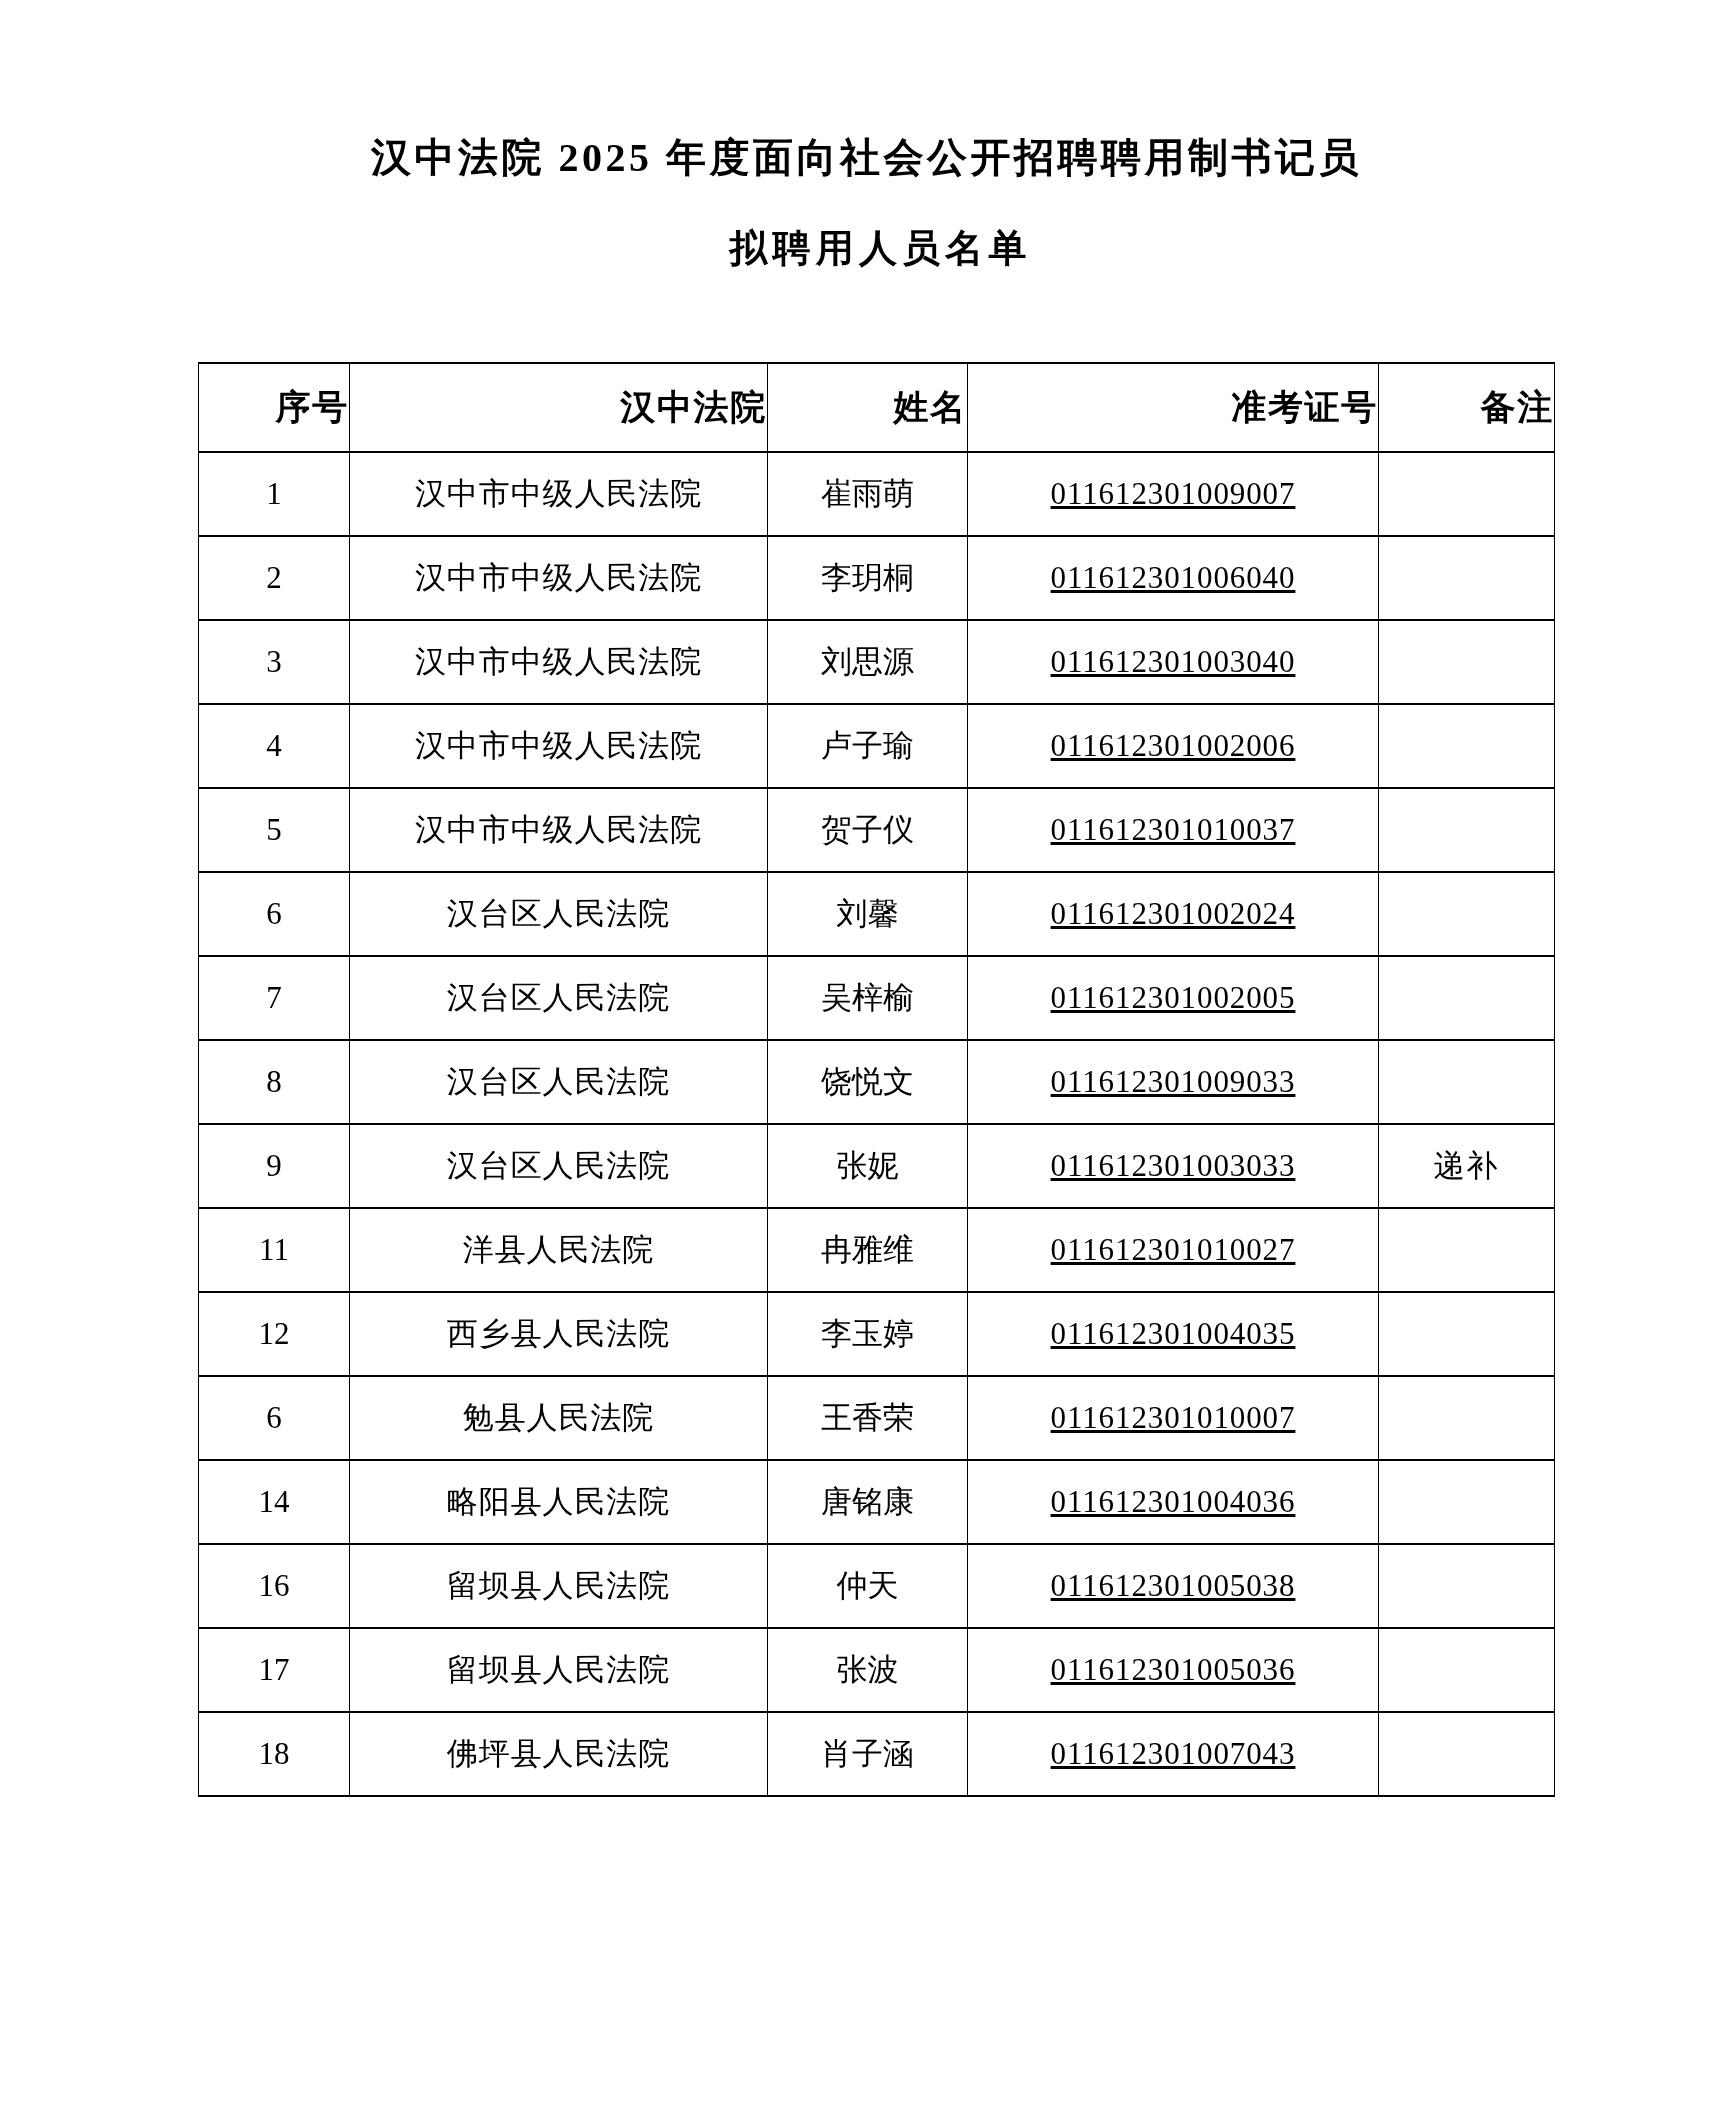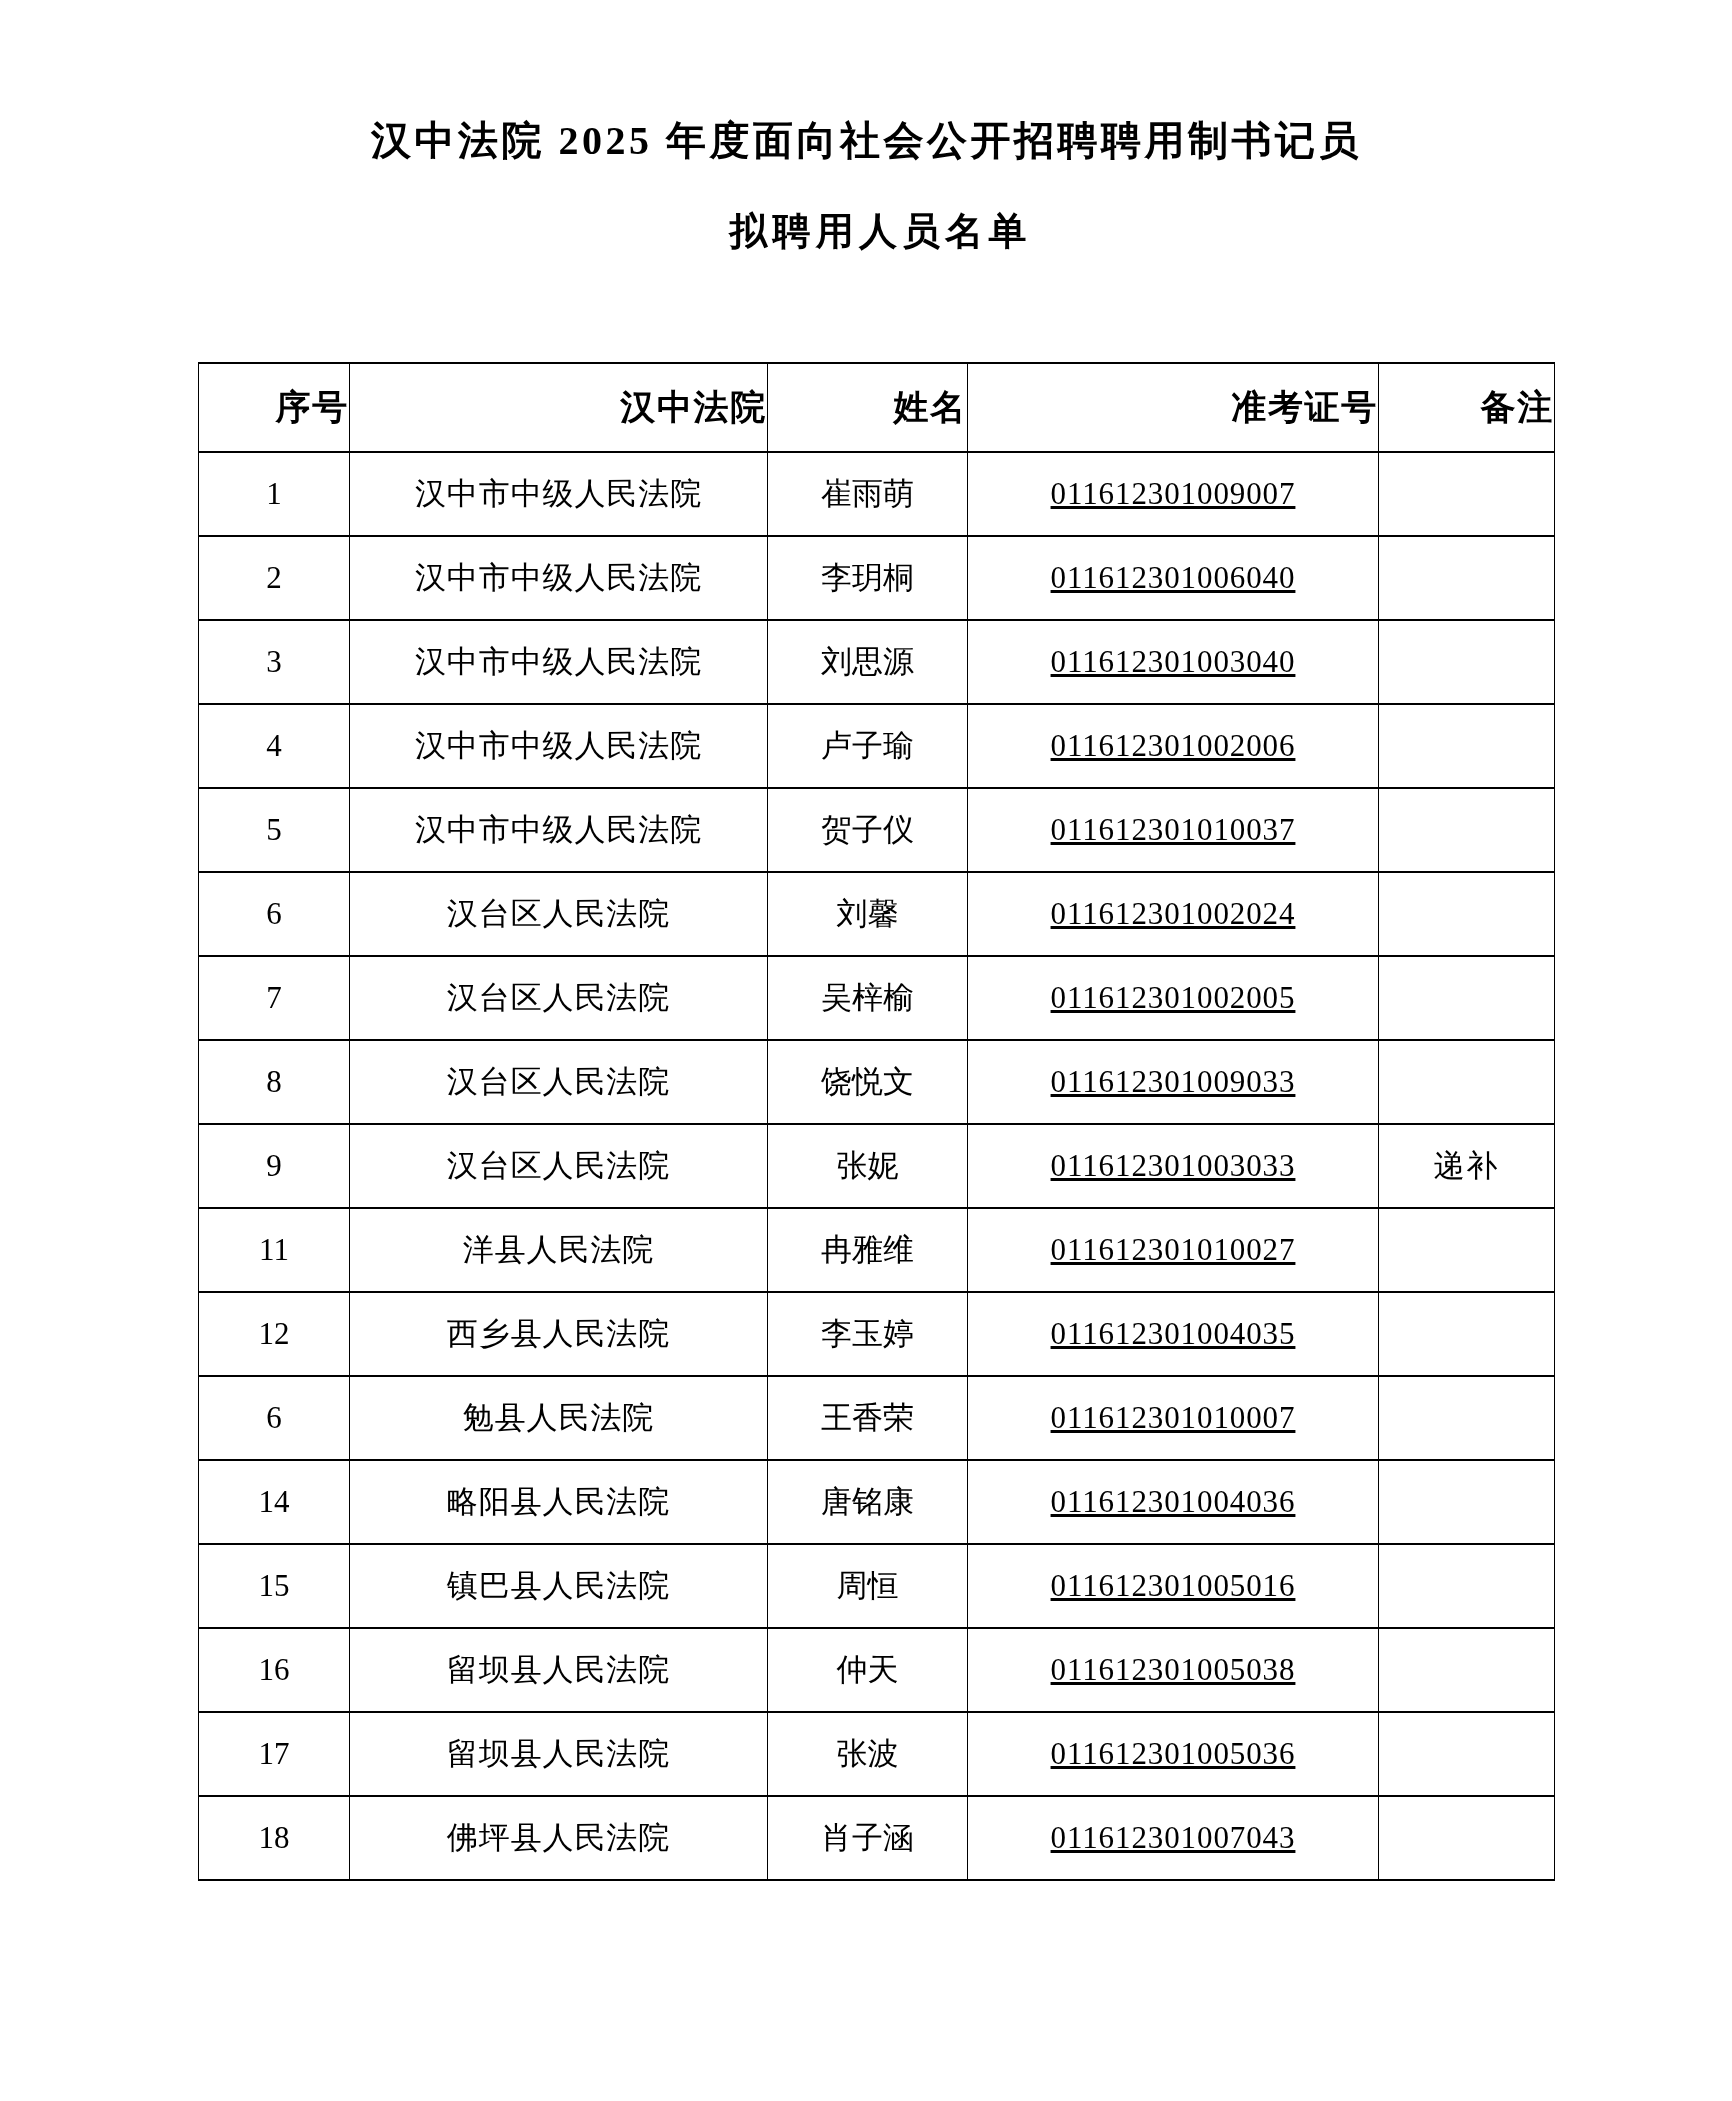--- a/index.html
+++ b/index.html
@@ -11,21 +11,21 @@
     position: relative;
     width: 1733px;
     height: 2101px;
     background: #ffffff;
     color: #000000;
     font-family: "Liberation Serif", "DejaVu Serif", serif;
     overflow: hidden;
   }
   .title-block {
     position: absolute;
-    top: 121px;
+    top: 138px;
     left: 0;
     right: 0;
     text-align: center;
   }
   .title-line1 {
     font-size: 40px;
     font-weight: 700;
     letter-spacing: 3.5px;
     line-height: 1;
   }
@@ -213,27 +213,20 @@
   </tr>
 
   <tr>
     <td class="cell-no">14</td>
     <td class="cell-unit">略阳县人民法院</td>
     <td class="cell-name">唐铭康</td>
     <td class="cell-ticket">011612301004036</td>
     <td class="cell-remark"></td>
   </tr>
 
-  <tr>
-    <td class="cell-no">15</td>
-    <td class="cell-unit">镇巴县人民法院</td>
-    <td class="cell-name">周恒</td>
-    <td class="cell-ticket">011612301005016</td>
-    <td class="cell-remark"></td>
-  </tr>
 
   <tr>
     <td class="cell-no">16</td>
     <td class="cell-unit">留坝县人民法院</td>
     <td class="cell-name">仲天</td>
     <td class="cell-ticket">011612301005038</td>
     <td class="cell-remark"></td>
   </tr>
 
   <tr>

